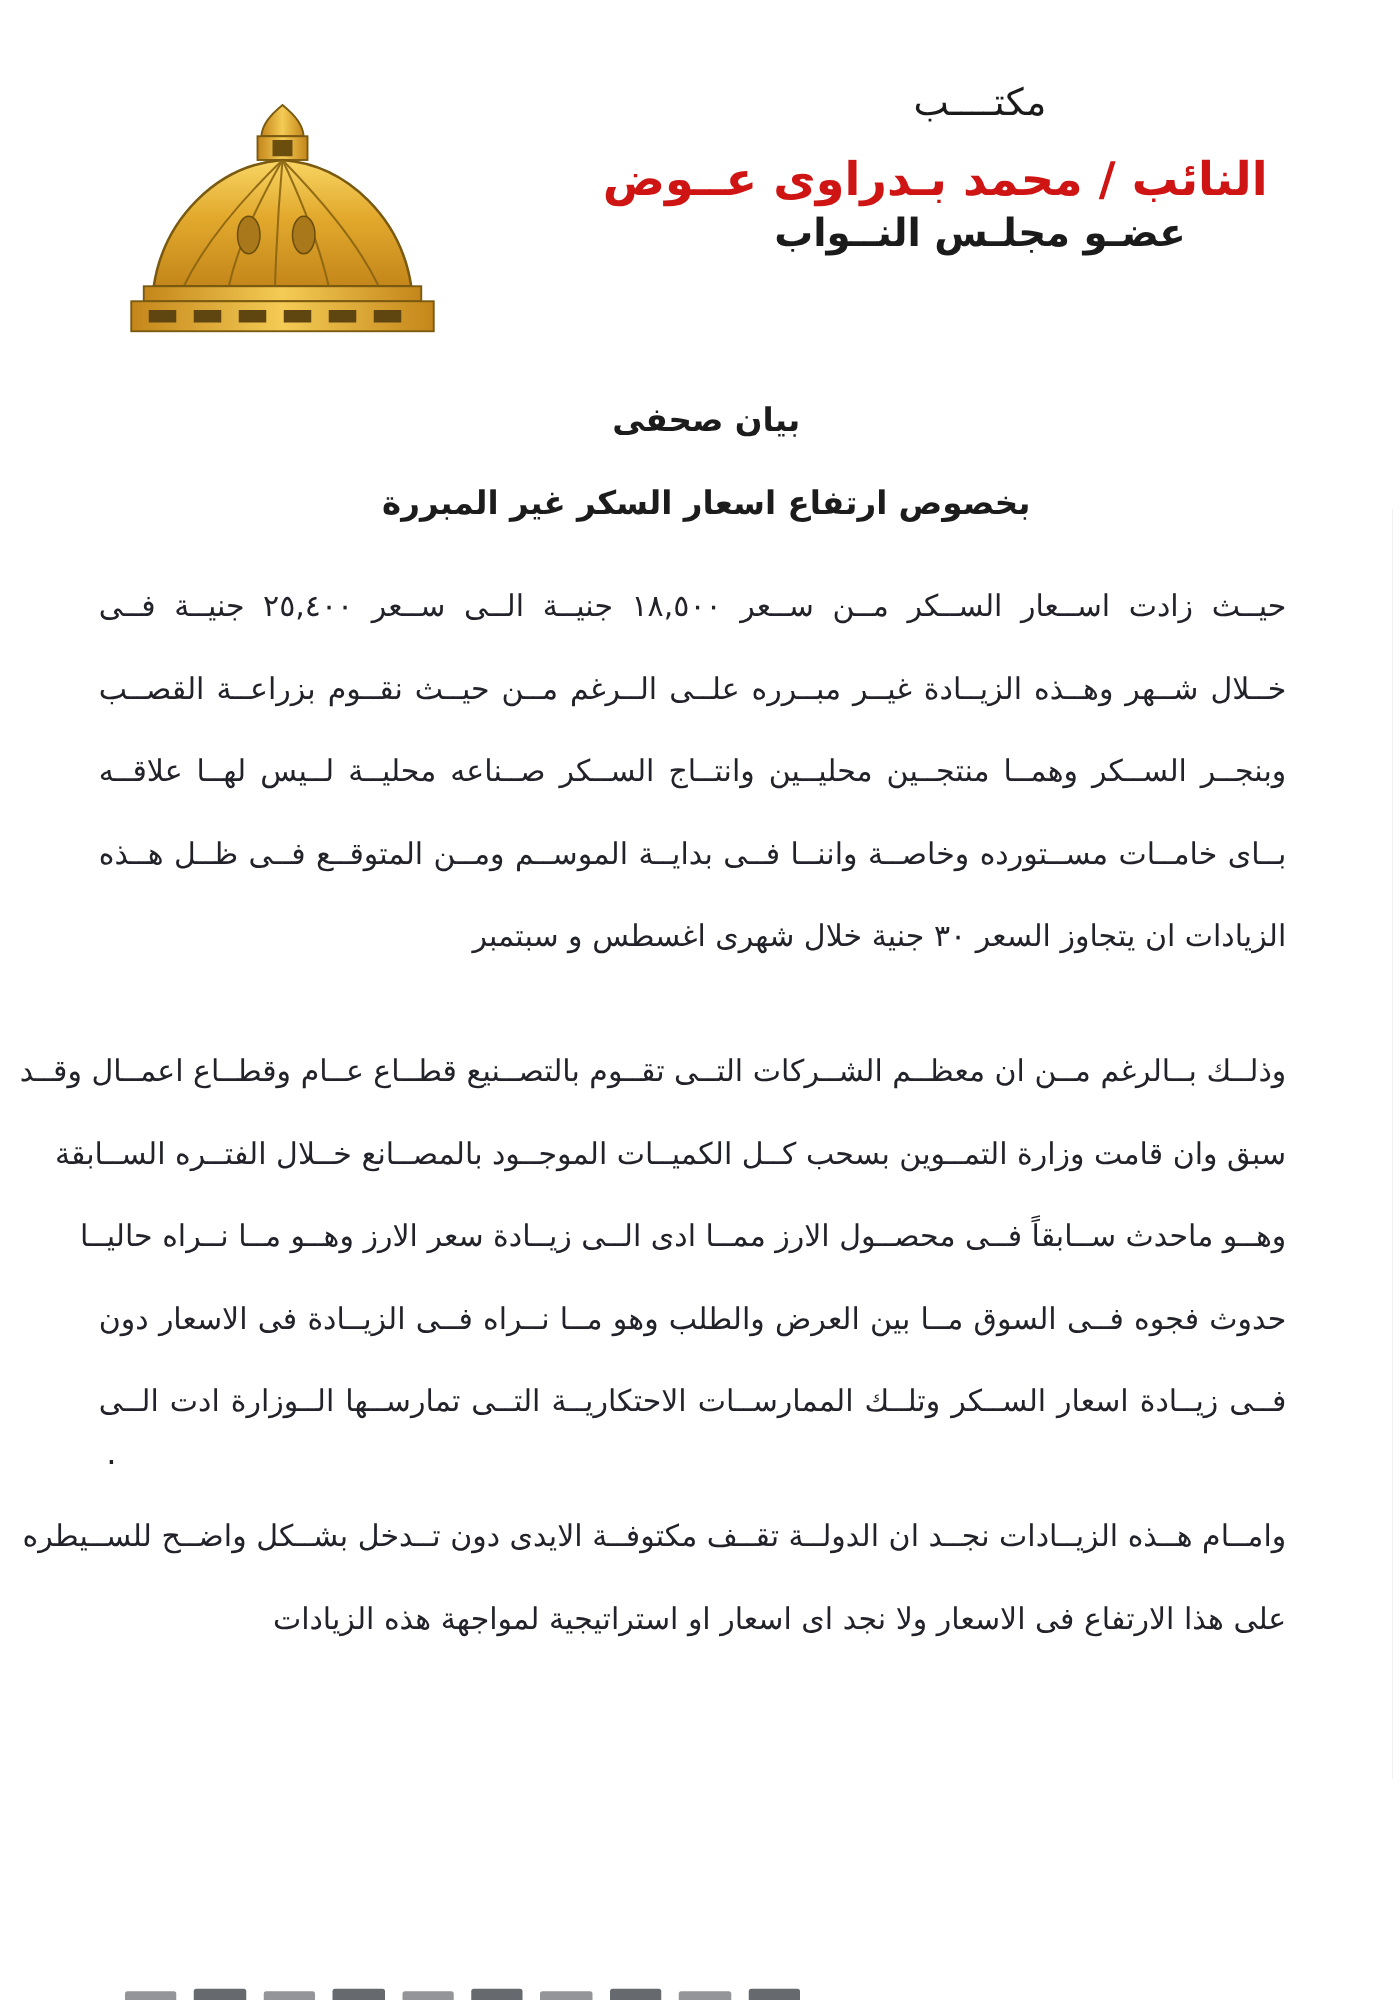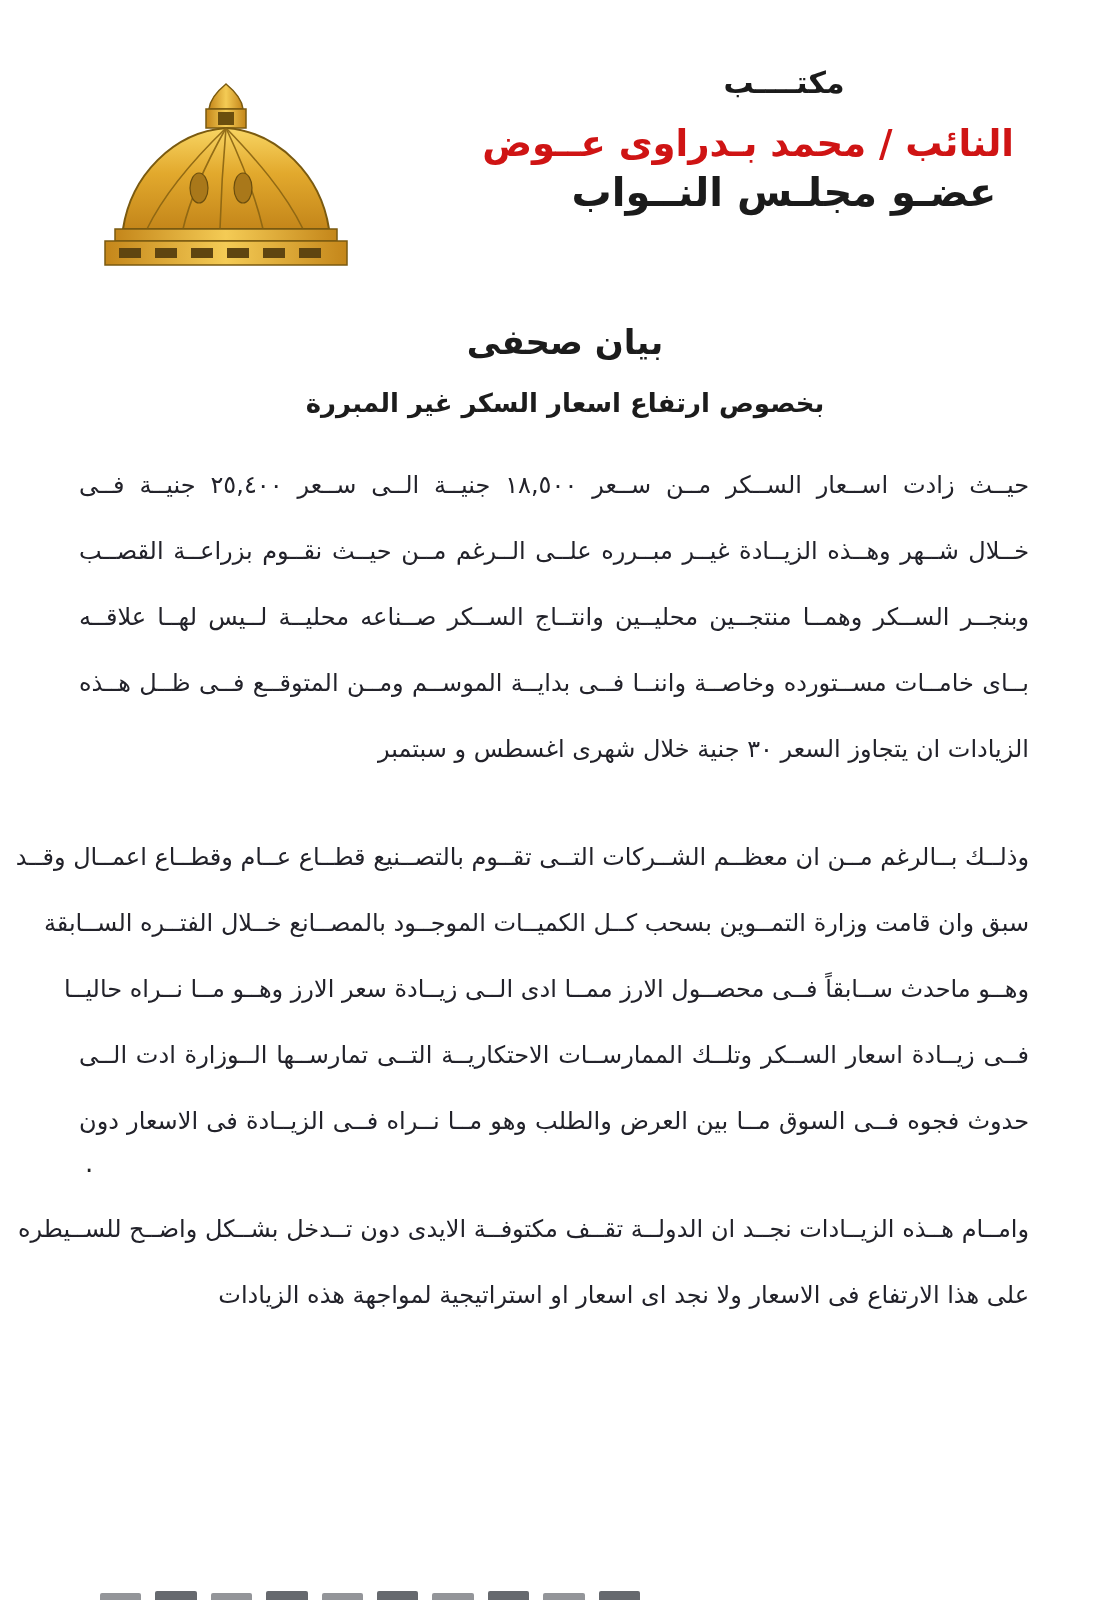--- a/index.html
+++ b/index.html
@@ -34,44 +34,44 @@
   }
   .header-text {
     position: absolute;
     right: 100px;
     top: 10px;
     width: 460px;
     text-align: center;
   }
   .office-label {
     font-size: 30px;
-    font-weight: bold;
+    font-weight: normal;
     color: #1b1b1b;
     margin-bottom: 22px;
   }
   .mp-name {
     font-size: 37px;
     font-weight: bold;
     color: #cf1414;
     margin-bottom: 4px;
     white-space: nowrap;
   }
   .mp-role {
-    font-size: 40px;
+    font-size: 31px;
     font-weight: bold;
     color: #1b1b1b;
   }
   
   .stmt-title {
     position: absolute;
     top: 322px;
     left: 16px;
     right: 0;
     text-align: center;
-    font-size: 34px;
+    font-size: 26px;
     font-weight: bold;
     color: #1c1c1c;
   }
   .stmt-subject {
     position: absolute;
     top: 388px;
     left: 0;
     right: 0;
     text-align: center;
     font-size: 26px;
@@ -200,22 +200,22 @@
       <div class="line">خــلال شــهر وهــذه الزيــادة غيــر مبــرره علــى الــرغم مــن حيــث نقــوم بزراعــة القصــب</div>
       <div class="line">وبنجــر الســكر وهمــا منتجــين محليــين وانتــاج الســكر صــناعه محليــة لــيس لهــا علاقــه</div>
       <div class="line">بــاى خامــات مســتورده وخاصــة واننــا فــى بدايــة الموســم ومــن المتوقــع فــى ظــل هــذه</div>
       <div class="line last">الزيادات ان يتجاوز السعر ٣٠ جنية خلال شهرى اغسطس و سبتمبر</div>
     </div>
 
     <div class="para">
       <div class="line">وذلــك بــالرغم مــن ان معظــم الشــركات التــى تقــوم بالتصــنيع قطــاع عــام وقطــاع اعمــال وقــد</div>
       <div class="line">سبق وان قامت وزارة التمــوين بسحب كــل الكميــات الموجــود بالمصــانع خــلال الفتــره الســابقة</div>
       <div class="line">وهــو ماحدث ســابقاً فــى محصــول الارز ممــا ادى الــى زيــادة سعر الارز وهــو مــا نــراه حاليــا</div>
+      <div class="line">حدوث فجوه فــى السوق مــا بين العرض والطلب وهو مــا نــراه فــى الزيــادة فى الاسعار دون</div>
       <div class="line">فــى زيــادة اسعار الســكر وتلــك الممارســات الاحتكاريــة التــى تمارســها الــوزارة ادت الــى</div>
-      <div class="line">حدوث فجوه فــى السوق مــا بين العرض والطلب وهو مــا نــراه فــى الزيــادة فى الاسعار دون</div>
     </div>
 
     <div class="para">
       <div class="line">وامــام هــذه الزيــادات نجــد ان الدولــة تقــف مكتوفــة الايدى دون تــدخل بشــكل واضــح للســيطره</div>
       <div class="line last">على هذا الارتفاع فى الاسعار ولا نجد اى اسعار او استراتيجية لمواجهة هذه الزيادات</div>
     </div>
 
   </div>
 
   <div class="stray-mark">.</div>

